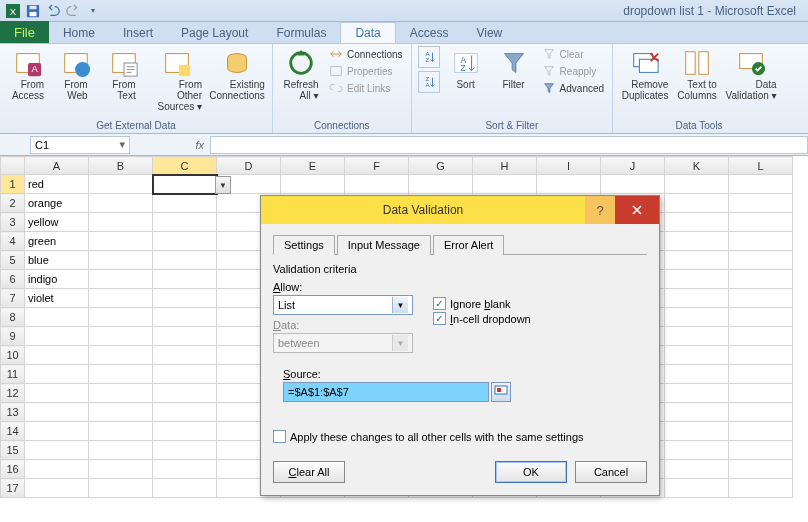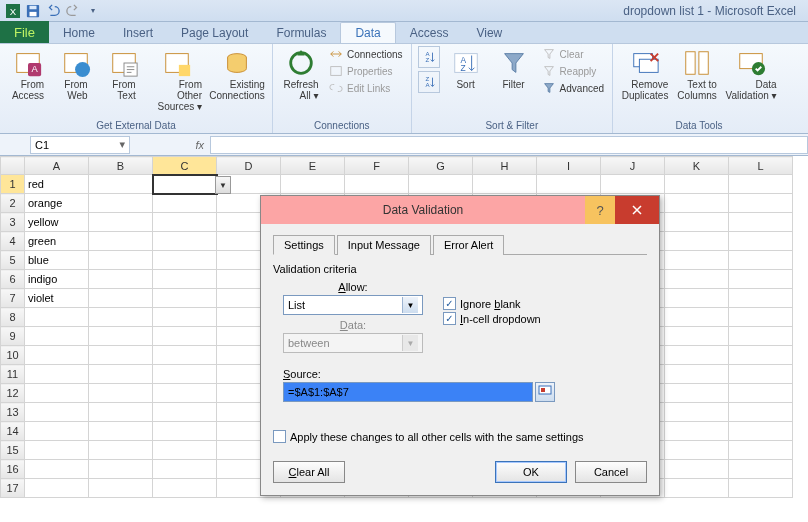--- a/index.html
+++ b/index.html
@@ -46,38 +46,38 @@
 .grid th.col.sel { background: #ffe699; }
 .grid th.row { background: linear-gradient(#f7f7f7,#e6e6e6); width: 24px; height: 19px; color: #333; text-align: center; }
 .grid th.row.sel { background: #ffe699; }
 .grid th.corner { background: linear-gradient(#f7f7f7,#e6e6e6); width: 24px; height: 18px; }
 .grid td { height: 19px; padding: 0 3px; background: #fff; }
 .grid td.sel { outline: 2px solid #333; outline-offset: -1px; }
 .cell-dd-btn { position: absolute; width: 16px; height: 18px; border: 1px solid #999; background: linear-gradient(#f7f7f7,#ddd); left: 215px; top: 20px; display: flex; align-items: center; justify-content: center; font-size: 8px; color: #333; }
 
 
 .dialog { position: absolute; left: 260px; top: 195px; width: 400px; background: #f0f0f0; border: 1px solid #888; box-shadow: 2px 2px 6px rgba(0,0,0,0.3); }
-.dlg-title { height: 28px; background: #fca5a5; display: flex; align-items: center; }
+.dlg-title { height: 28px; background: #fde047; display: flex; align-items: center; }
 .dlg-title span.t { flex: 1; text-align: center; font-size: 12px; color: #333; }
 .dlg-help { width: 30px; height: 28px; background: #f7c35f; display: flex; align-items: center; justify-content: center; font-size: 13px; color: #555; cursor: pointer; }
 .dlg-close { width: 44px; height: 28px; background: #c83c2e; color: #fff; display: flex; align-items: center; justify-content: center; font-size: 14px; cursor: pointer; }
 .dlg-body { padding: 10px 12px 12px; }
 .dlg-tabs { display: flex; border-bottom: 1px solid #aaa; margin-bottom: 8px; }
 .dlg-tab { padding: 3px 10px; font-size: 11px; border: 1px solid #aaa; border-bottom: none; background: #f0f0f0; position: relative; top: 1px; cursor: pointer; margin-right: 2px; }
 .dlg-tab.active { background: #f0f0f0; border-bottom: 1px solid #f0f0f0; }
 .row-lbl { font-size: 11px; margin: 4px 0 2px; }
 .underline { text-decoration: underline; }
 .combo { width: 140px; height: 20px; border: 1px solid #7a99bf; background: #fff; display: flex; align-items: center; padding: 0 4px; font-size: 11px; }
 .combo .arr { margin-left: auto; width: 16px; height: 16px; background: linear-gradient(#eef3fa,#cdddef); border-left: 1px solid #9cb3d1; display: flex; align-items: center; justify-content: center; font-size: 8px; }
 .combo.disabled { border-color: #bbb; color: #888; background: #f4f4f4; }
 .combo.disabled .arr { background: #e8e8e8; border-color: #ccc; color: #aaa; }
 .row-flex { display: flex; align-items: flex-start; gap: 20px; }
 .cb-row { display: flex; align-items: center; gap: 4px; font-size: 11px; margin: 2px 0; }
 .cb { width: 13px; height: 13px; border: 1px solid #7a99bf; background: #fff; display: flex; align-items: center; justify-content: center; font-size: 10px; color: #285e9e; }
-.src-input { width: 250px; height: 20px; border: 1px solid #7a99bf; background: #3b82f6; padding: 0 4px; font-size: 11px; display: flex; align-items: center; }
+.src-input { width: 206px; height: 20px; border: 1px solid #7a99bf; background: #7dd3fc; padding: 0 4px; font-size: 11px; display: flex; align-items: center; }
 .src-btn { width: 20px; height: 20px; border: 1px solid #7a99bf; background: linear-gradient(#eef3fa,#cdddef); display: inline-flex; align-items: center; justify-content: center; margin-left: 2px; vertical-align: top; }
 .dlg-buttons { display: flex; gap: 8px; margin-top: 18px; align-items: center; }
 .btn { min-width: 72px; height: 22px; border: 1px solid #888; background: linear-gradient(#fdfdfd,#e4e4e4); font-size: 11px; cursor: pointer; }
 .btn.primary { border: 1px solid #3b73b9; box-shadow: inset 0 0 0 1px #a6c8ff; }
 </style>
 </head>
 <body>
 
 <div class="titlebar">
   <div class="qat">
@@ -585,21 +585,21 @@
     </div>
   </div>
   <div class="dlg-body">
     <div class="dlg-tabs">
       <div class="dlg-tab active">Settings</div>
       <div class="dlg-tab">Input Message</div>
       <div class="dlg-tab">Error Alert</div>
     </div>
     <div class="row-lbl">Validation criteria</div>
     <div class="row-flex">
-      <div style="margin-left:10px;text-align:center;">
+      <div style="">
         <div class="row-lbl"><span class="underline">A</span><span></span>llow:</div>
         <div class="combo">
             <span>List</span>
             <span class="arr">▼</span>
           </div>
         <div class="row-lbl" style="color:#888"><span class="underline">D</span>ata:</div>
         <div class="combo disabled">
             <span>between</span>
             <span class="arr">▼</span>
           </div>

